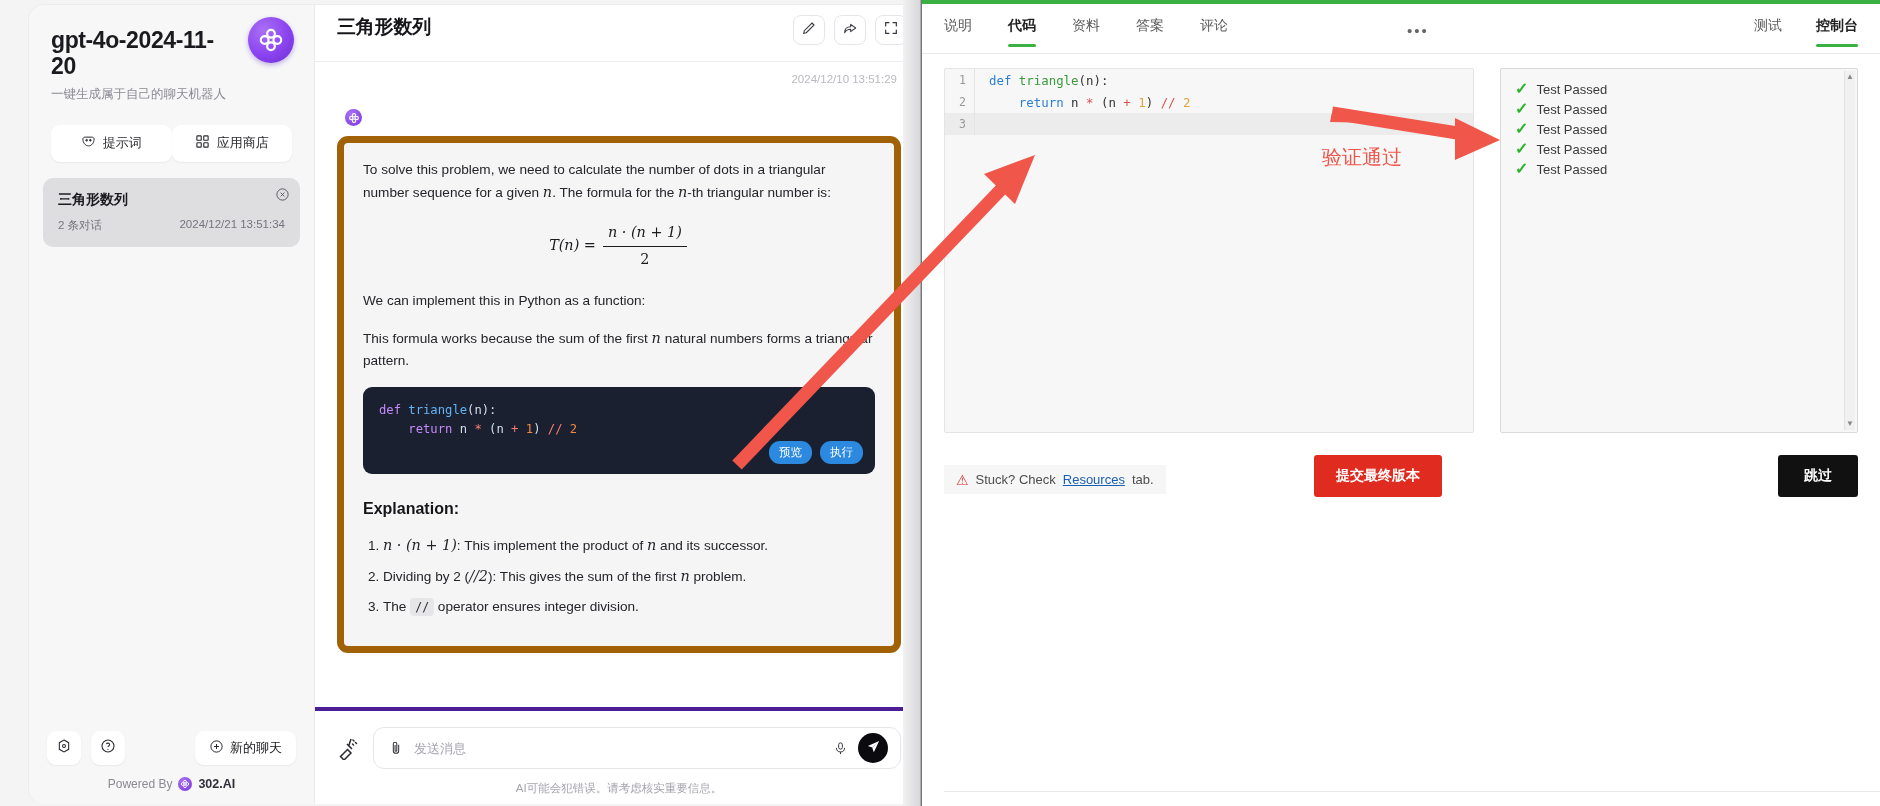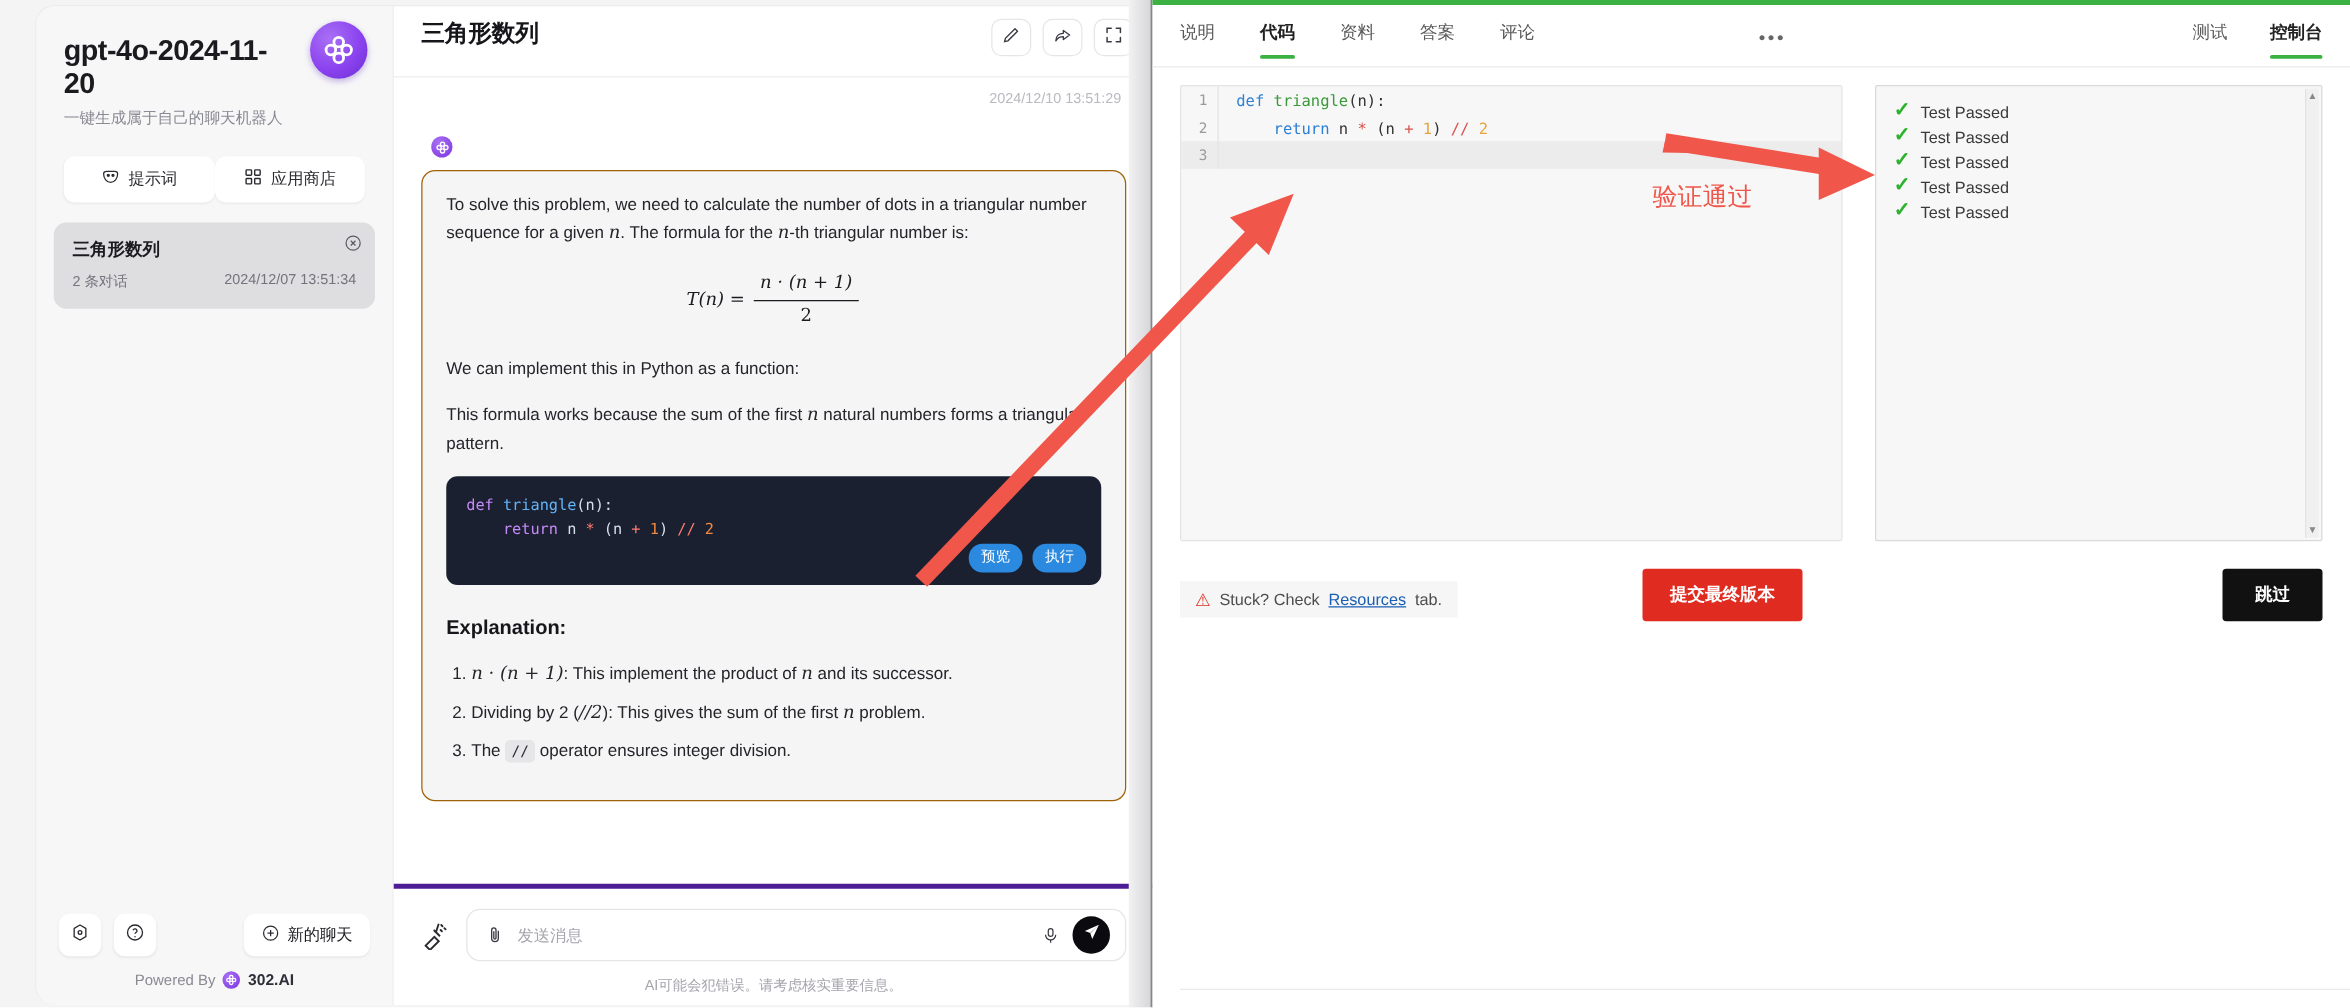--- a/index.html
+++ b/index.html
@@ -119,21 +119,21 @@
     overflow: hidden; padding: 0 22px;
   }
   .msg-time { text-align: right; font-size: 11.5px; color: #b9b9c0; padding: 10px 4px 0 0; }
   .bot-avatar {
     width: 17px; height: 17px; border-radius: 50%; margin: 24px 0 10px 8px;
     background: radial-gradient(circle at 35% 30%, #a970f5, #7b34e0);
     display: flex; align-items: center; justify-content: center;
   }
   .bot-avatar svg { width: 12px; height: 12px; }
   .bubble {
-    background: #f5f5f6; border: 1px solid #a16207; border-radius: 11px;
+    background: #f5f5f6; border: 7px solid #a16207; border-radius: 11px;
     padding: 16px 19px 20px 19px; color: #24242a; font-size: 13.6px; line-height: 1.62;
   }
   .bubble p { margin-bottom: 15px; }
   .mi { font-family: "DejaVu Serif", serif; font-style: italic; font-size: 14.4px; }
   .mn { font-family: "DejaVu Serif", serif; font-size: 14.4px; }
   .formula {
     text-align: center; font-family: "DejaVu Serif", serif; font-size: 16px;
     margin: 17px 0 19px 0; color: #1b1b20;
   }
   .frac { display: inline-block; vertical-align: middle; text-align: center; margin: 0 2px; }
@@ -331,21 +331,21 @@
           <div class="conv-item">
             <span class="conv-close">
               <svg viewBox="0 0 24 24" fill="none" stroke="#5b5b63" stroke-width="1.6">
                 <circle cx="12" cy="12" r="9"></circle>
                   <path d="M9 9l6 6M15 9l-6 6"></path>
               </svg>
             </span>
             <div class="conv-title">三角形数列</div>
             <div class="conv-meta">
               <span class="conv-count">2 条对话</span>
-              <span class="conv-time">2024/12/07 13:51:34</span>
+              <span class="conv-time">2024/12/21 13:51:34</span>
             </div>
           </div>
         </div>
 
         <div class="sidebar-foot">
           <div class="foot-row">
             <div class="foot-icon-btn">
               <span>
                 <svg viewBox="0 0 24 24" fill="none" stroke="#2a2a30" stroke-width="1.6">
                   <path d="M12 3l7 4v10l-7 4-7-4V7z"></path>

